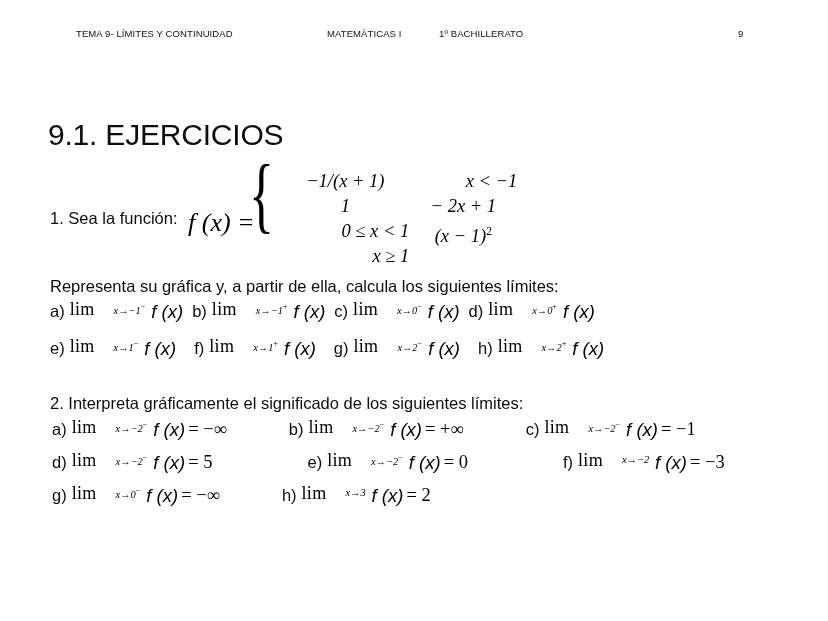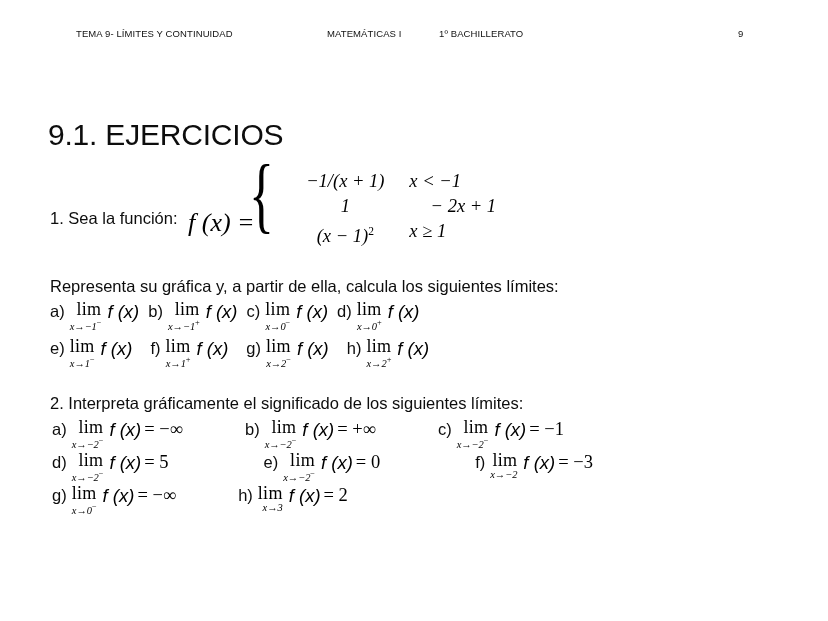--- a/index.html
+++ b/index.html
@@ -108,21 +108,21 @@
   }
   .cases > div {
     font-family: "Liberation Serif", "DejaVu Serif", serif;
     font-size: 18.5px;
     font-style: italic;
     height: 25px;
     line-height: 25px;
     white-space: nowrap;
   }
   .cases .expr { text-align: center; }
-  .cases .cond { text-align: left; }
+  .cases .cond { text-align: right; }
 
   sup.pw { font-size: 0.62em; font-style: normal; vertical-align: super; }
 
   .q1-instruction {
     position: absolute;
     left: 50px;
     top: 277px;
     text-align: right;
   }
 
@@ -139,24 +139,25 @@
   }
   .item-letter {
     font-family: "Liberation Sans", sans-serif;
     font-size: 16.5px;
     color: #0d0d0d;
     padding-top: 2px;
     margin-right: 5px;
   }
   .limop {
     display: inline-flex;
-    flex-direction: column;
-    align-items: flex-end;
+    flex-direction: row;
+    align-items: center;
     font-family: "Liberation Serif", "DejaVu Serif", serif;
     line-height: 1;
+    gap: 19px;
   }
   .limop .lim {
     font-size: 18px;
     font-style: normal;
     letter-spacing: 0.3px;
   }
   .limop .sub {
     font-size: 10.5px;
     font-style: italic;
     margin-top: 1px;
@@ -214,20 +215,21 @@
 
   <div class="piecewise">
     <span class="brace">{</span>
     <div class="cases">
       <div class="expr">−1/(x + 1)</div>
       <div class="cond">x &lt; −1</div>
 
       <div class="expr">1</div>
 
       <div class="expr">− 2x + 1</div>
+      <div class="cond">0 ≤ x &lt; 1</div>
 
       <div class="expr"><span>(x − 1)</span><sup class="pw">2</sup></div>
       <div class="cond">x ≥ 1</div>
     </div>
   </div>
 
   <span class="body-text q1-instruction">Representa su gráfica y, a partir de ella, calcula los siguientes límites:</span>
 
   <div class="limit-row" id="q1-row-1">
       <div class="limit-item" style="margin-right: 9px;">

